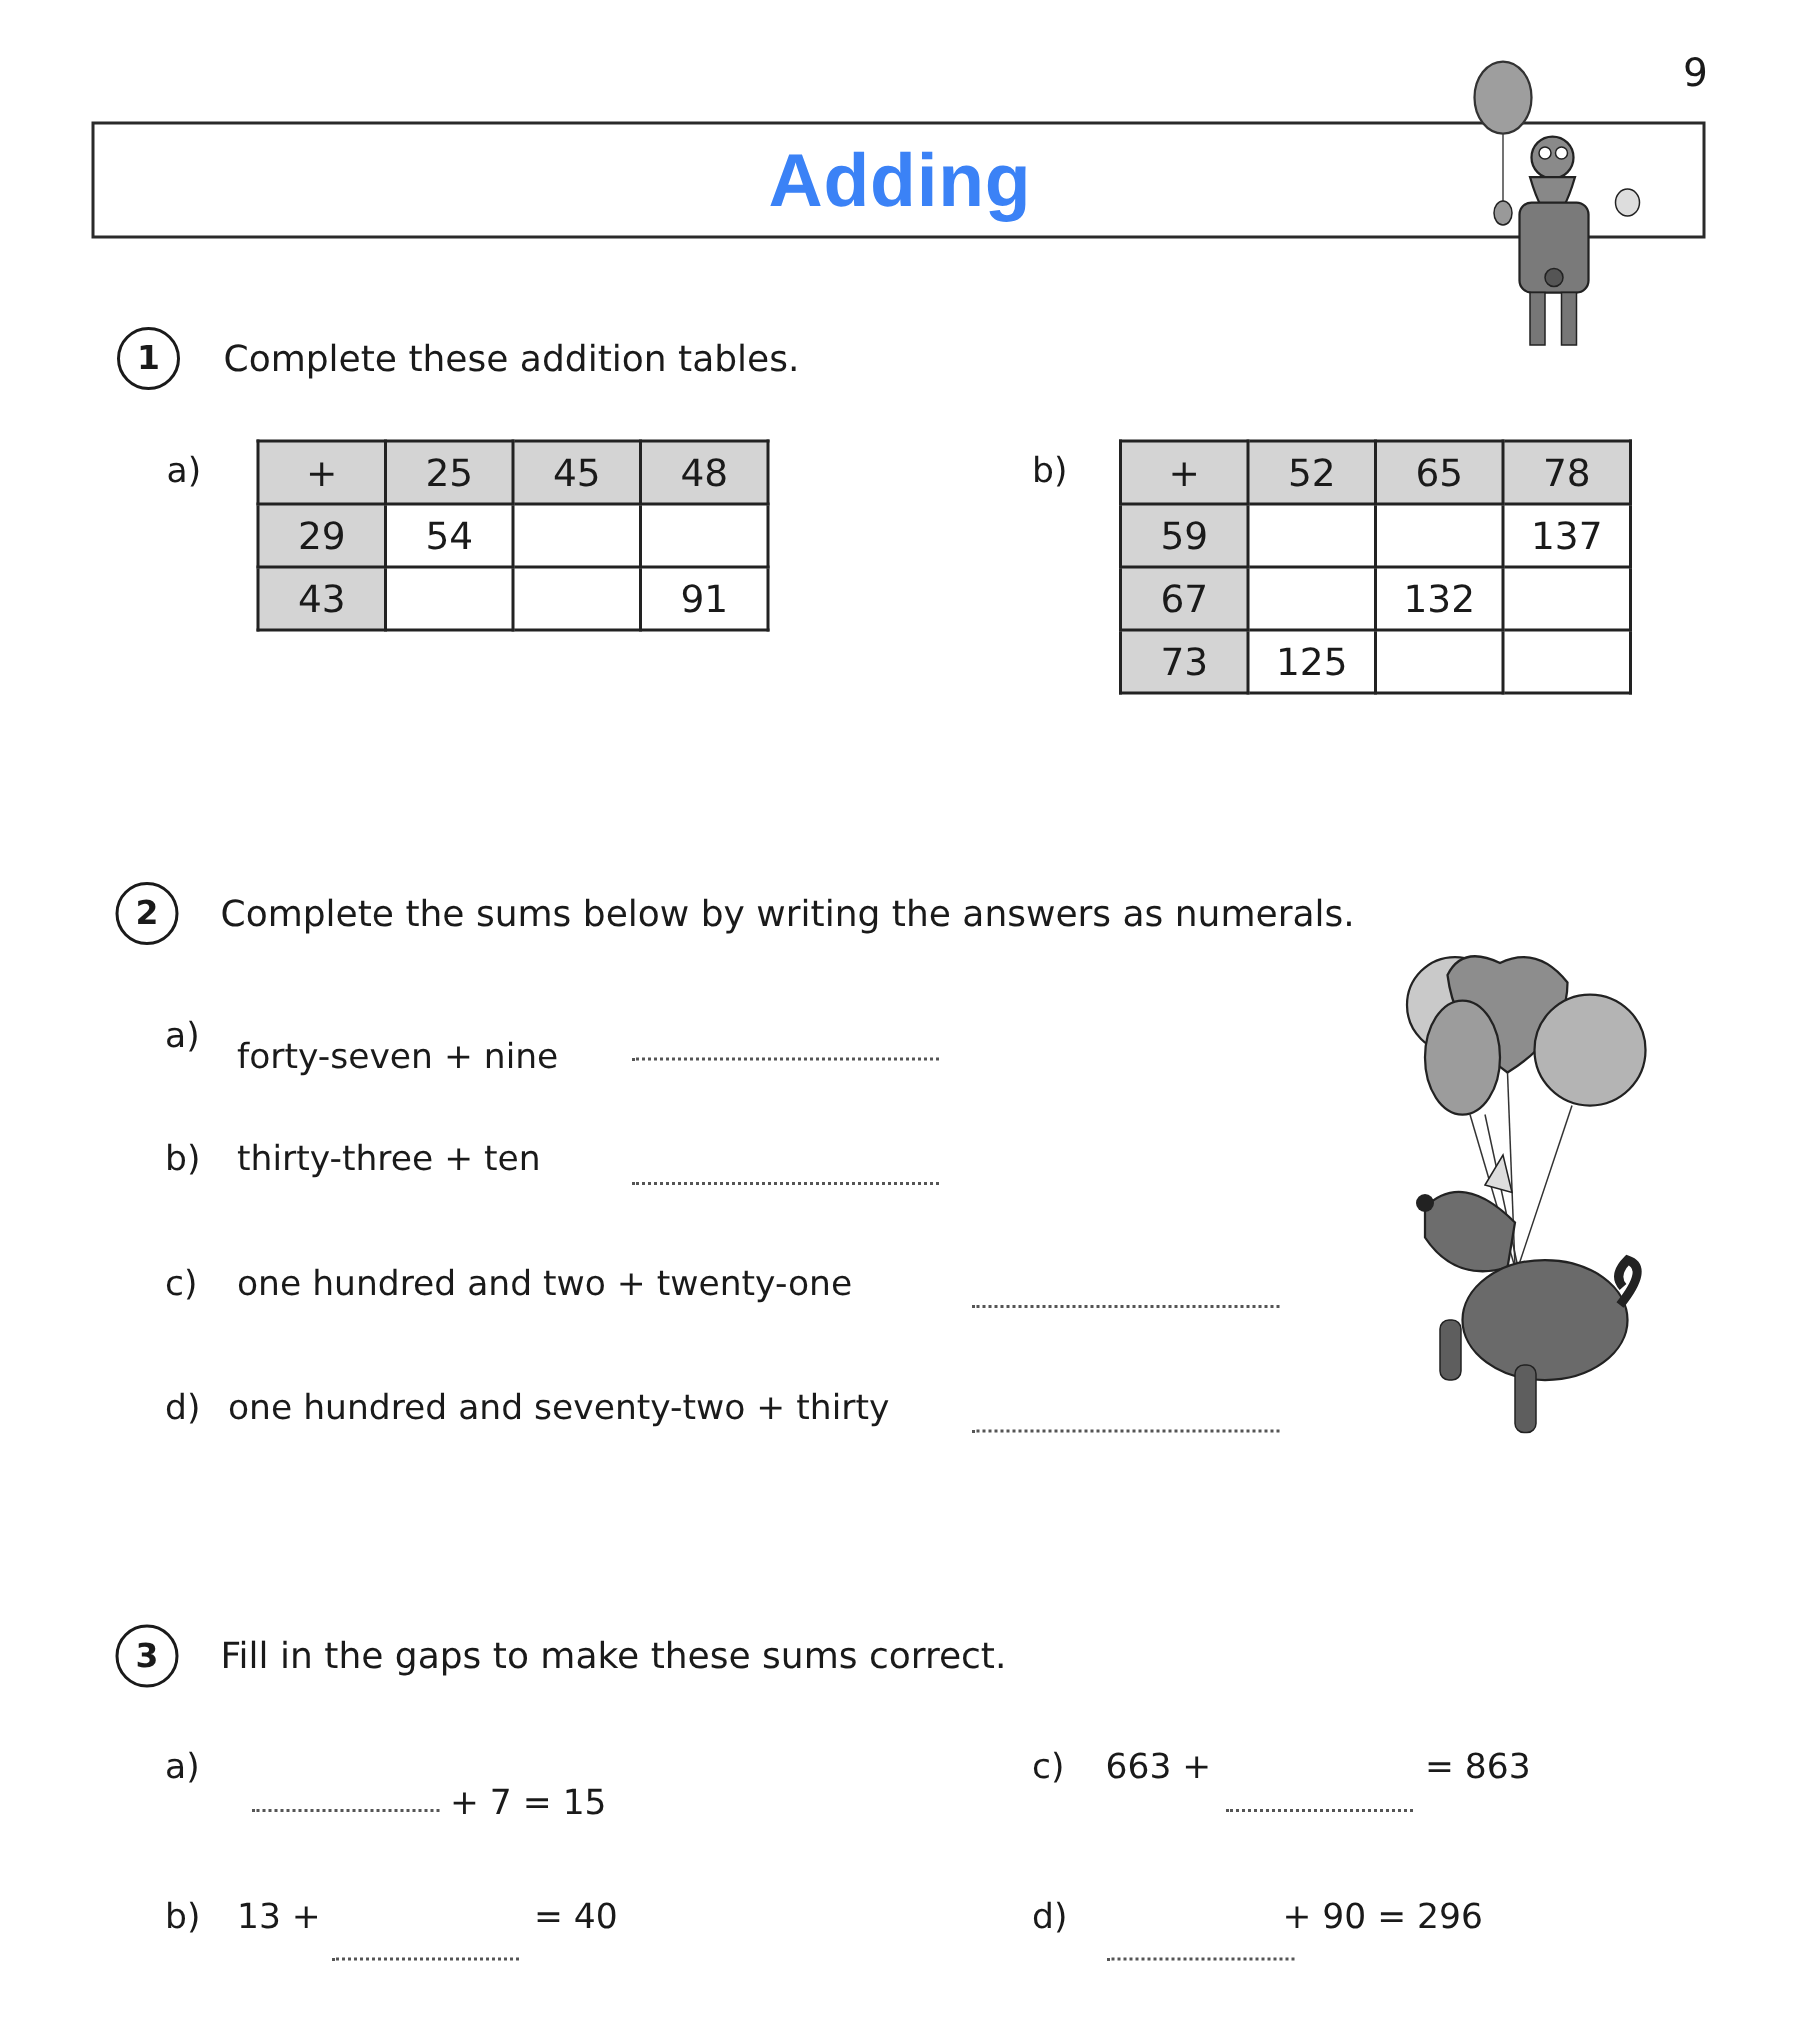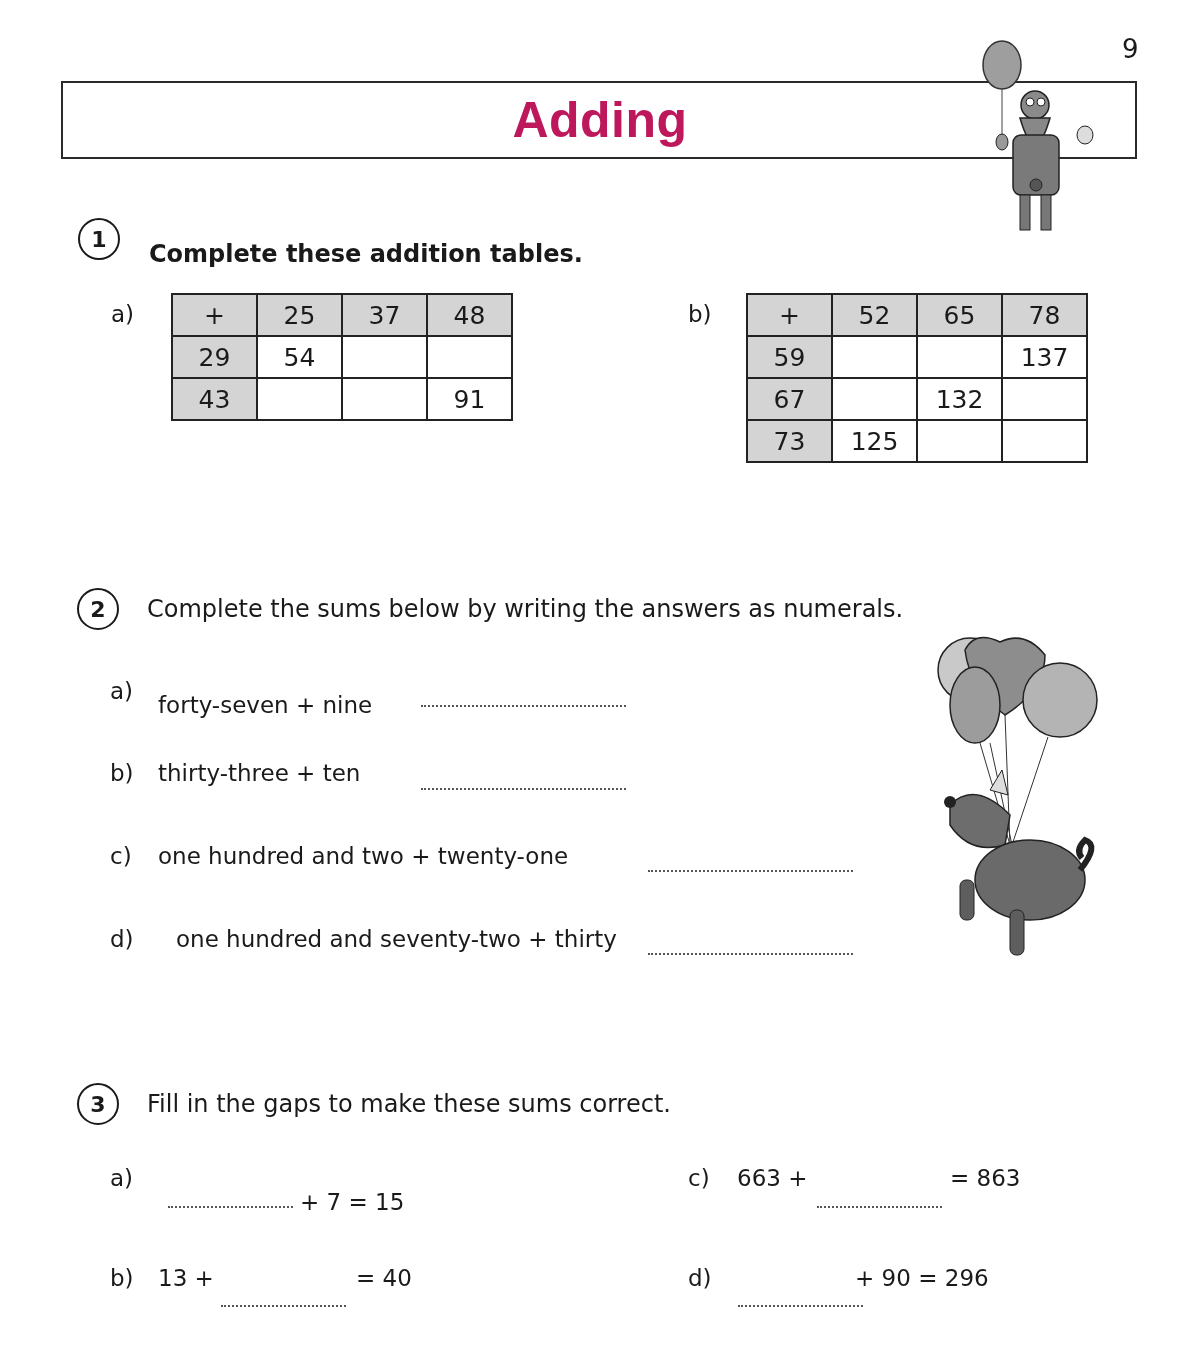--- a/index.html
+++ b/index.html
@@ -1,21 +1,21 @@
 <!DOCTYPE html>
 <html><head>
 <meta charset="utf-8">
 <style>
   html, body { margin:0; padding:0; background:#ffffff; }
   body { width:1200px; height:1358px; position:relative; overflow:hidden;
          font-family:"DejaVu Sans", sans-serif; color:#1a1a1a; }
   .abs { position:absolute; }
   .page-num { left:1122px; top:34px; font-size:26px; }
   .title-box { left:61px; top:81px; width:1076px; height:78px; border:2px solid #2a2a2a; box-sizing:border-box; }
-  .title { left:0; top:91px; width:1200px; text-align:center; font-family:"Liberation Sans", sans-serif; font-weight:bold; font-size:50px; letter-spacing:0.5px; color:#be185d; }
+  .title { left:0; top:91px; width:1200px; text-align:center; font-family:"Liberation Sans", sans-serif; font-weight:bold; font-size:50px; letter-spacing:0.5px; color:#3b82f6; }
   .qnum { width:42px; height:42px; border:2px solid #1a1a1a; border-radius:50%; box-sizing:border-box;
           display:flex; align-items:center; justify-content:center; font-size:22px; font-weight:bold; }
   .qtext { font-size:24px; }
   .sublabel { font-size:23px; }
   table.add { position:absolute; border-collapse:collapse; }
   table.add td { width:83px; height:40px; border:2px solid #222; text-align:center; font-size:25px; padding:0; }
   table.add td.h { background:#d4d4d4; }
   .expr { font-size:23px; }
   .dots { border-bottom:2px dotted #555; height:0; }
 </style>
@@ -35,29 +35,29 @@
   <path d="M45 78 Q60 130 75 78 Z" fill="#888" stroke="#222" stroke-width="1.5"></path>
   <rect x="38" y="95" width="46" height="60" rx="8" fill="#7a7a7a" stroke="#222" stroke-width="1.5"></rect>
   <circle cx="61" cy="145" r="6" fill="#555" stroke="#222"></circle>
   <rect x="45" y="155" width="10" height="35" fill="#777" stroke="#222"></rect>
   <rect x="66" y="155" width="10" height="35" fill="#777" stroke="#222"></rect>
   <ellipse cx="27" cy="102" rx="6" ry="8" fill="#999" stroke="#222"></ellipse>
   <ellipse cx="110" cy="95" rx="8" ry="9" fill="#ddd" stroke="#222"></ellipse>
 </svg>
 
 <div class="abs qnum" style="left:78px;top:218px;">1</div>
-<div class="abs qtext" style="left:149px;top:240px;font-weight:bold;">Complete these addition tables.</div>
+<div class="abs qtext" style="left:149px;top:225px;">Complete these addition tables.</div>
 
 <div class="abs sublabel" style="left:111px;top:301px;">a)</div>
 <table class="add" style="left:171px;top:293px;">
   <tbody>
       <tr>
     <td class="h">+</td>
     <td class="h">25</td>
-    <td class="h">37</td>
+    <td class="h">45</td>
     <td class="h">48</td>
   </tr>
   <tr>
     <td class="h">29</td>
     <td>54</td>
     <td></td>
     <td></td>
   </tr>
   <tr>
     <td class="h">43</td>
@@ -107,21 +107,21 @@
 
 <div class="abs expr" style="left:110px;top:760px;">b)</div>
 <div class="abs expr" style="left:158px;top:760px;">thirty-three + ten</div>
 <div class="abs dots" style="left:421px;top:788px;width:205px;"></div>
 
 <div class="abs expr" style="left:110px;top:843px;">c)</div>
 <div class="abs expr" style="left:158px;top:843px;">one hundred and two + twenty-one</div>
 <div class="abs dots" style="left:648px;top:870px;width:205px;"></div>
 
 <div class="abs expr" style="left:110px;top:926px;">d)</div>
-<div class="abs expr" style="left:176px;top:926px;">one hundred and seventy-two + thirty</div>
+<div class="abs expr" style="left:152px;top:926px;">one hundred and seventy-two + thirty</div>
 <div class="abs dots" style="left:648px;top:953px;width:205px;"></div>
 
 <svg class="abs" style="left:930px;top:630px;" width="175" height="335">
   <circle cx="40" cy="40" r="32" fill="#c9c9c9" stroke="#222" stroke-width="1.5"></circle>
   <path d="M35 20 Q45 0 70 12 Q95 0 115 25 Q115 60 75 85 Q40 60 35 20 Z" fill="#8d8d8d" stroke="#222" stroke-width="1.5"></path>
   <ellipse cx="45" cy="75" rx="25" ry="38" fill="#9c9c9c" stroke="#222" stroke-width="1.5"></ellipse>
   <circle cx="130" cy="70" r="37" fill="#b4b4b4" stroke="#222" stroke-width="1.5"></circle>
   <line x1="50" y1="113" x2="80" y2="215" stroke="#333"></line>
   <line x1="75" y1="85" x2="80" y2="215" stroke="#333"></line>
   <line x1="118" y1="107" x2="82" y2="215" stroke="#333"></line>

